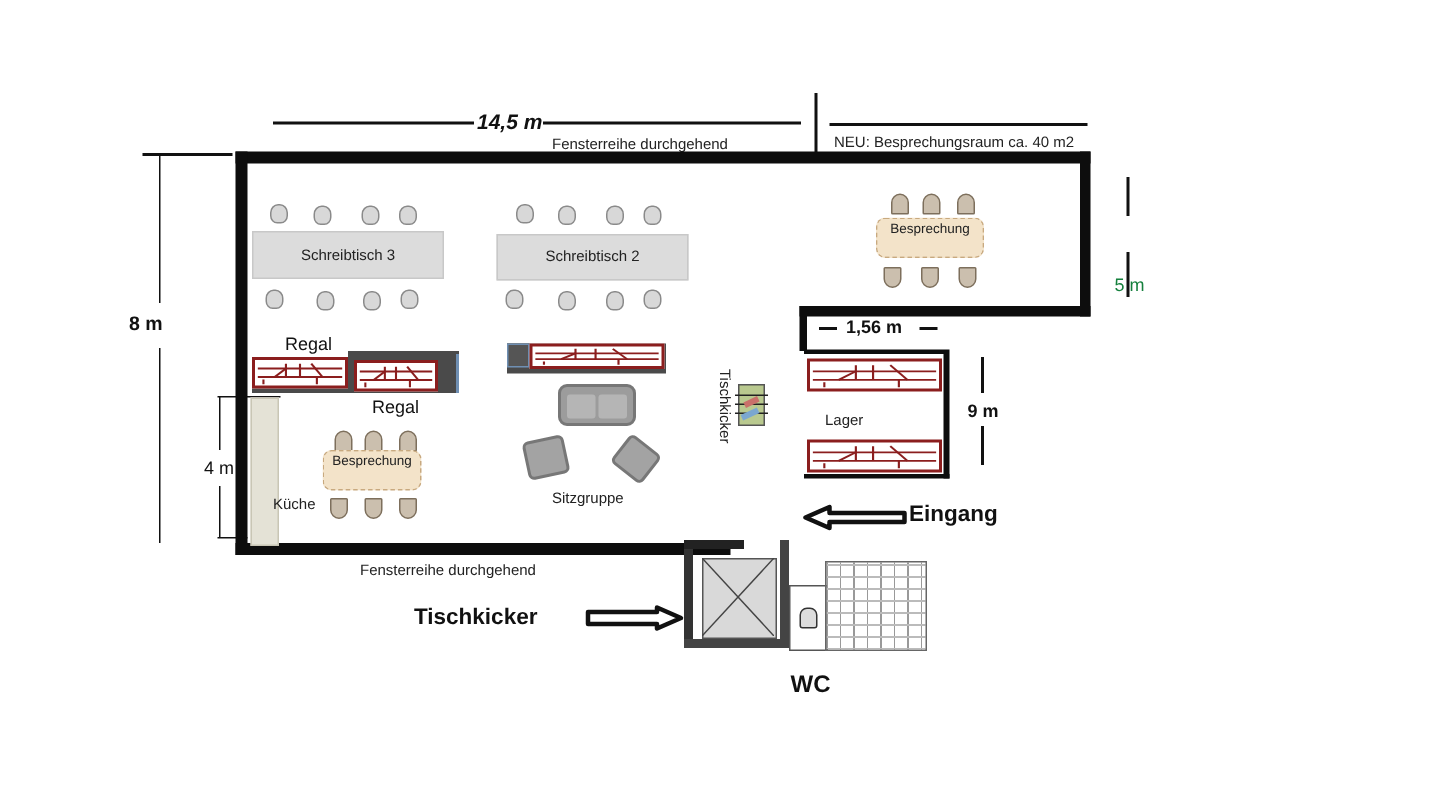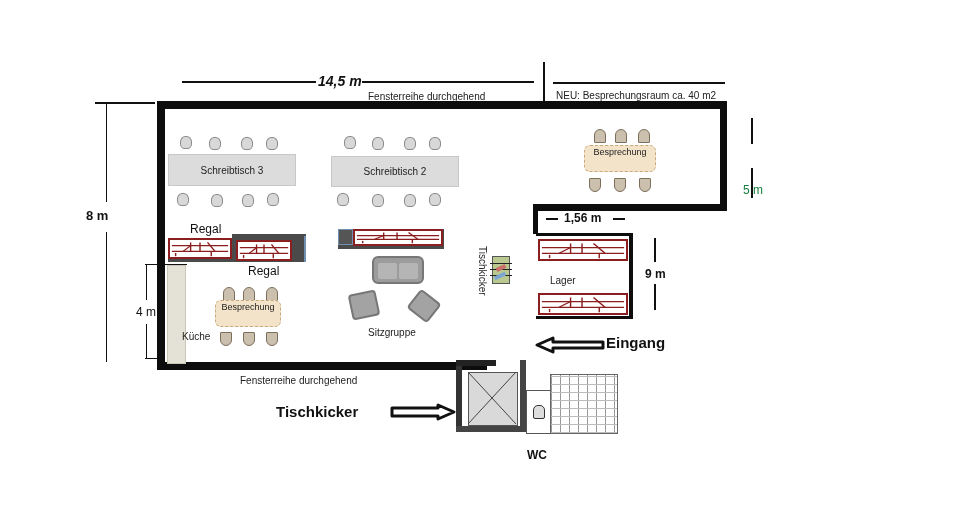--- a/index.html
+++ b/index.html
@@ -235,15 +235,15 @@
   <div style="position:absolute; left:12px; top:12px; width:48px; height:52px; background:#d9d9d9; border:1px solid #555;"></div>
   <svg style="position:absolute; left:12px; top:12px;" width="48" height="52" viewBox="0 0 48 52">
       <line x1="0" y1="0" x2="48" y2="52" stroke="#444" stroke-width="1"></line>
       <line x1="48" y1="0" x2="0" y2="52" stroke="#444" stroke-width="1"></line>
     </svg>
 </div>
 <div class="abs" style="left:526px; top:390px; width:24px; height:42px; border:1px solid #555; background:#fff;">
   <div style="position:absolute; left:6px; top:14px; width:10px; height:12px; border:1px solid #333; border-radius:5px 5px 2px 2px; background:#ddd;"></div>
 </div>
 <div class="abs" style="left:550px; top:374px; width:66px; height:58px; background:repeating-linear-gradient(0deg,#bbb 0 1px,transparent 1px 8px),repeating-linear-gradient(90deg,#999 0 1px,transparent 1px 9px); border:1px solid #666;"></div>
-<div class="lbl lbl-bold" style="left:527px; top:448px; font-size:12px;">WC</div>
+<div class="lbl lbl-bold" style="left:527px; top:448px; font-size:16px;">WC</div>
 
 <div class="lbl lbl-sm" style="left:240px; top:375px;">Fensterreihe durchgehend</div>
 
 </body></html>

